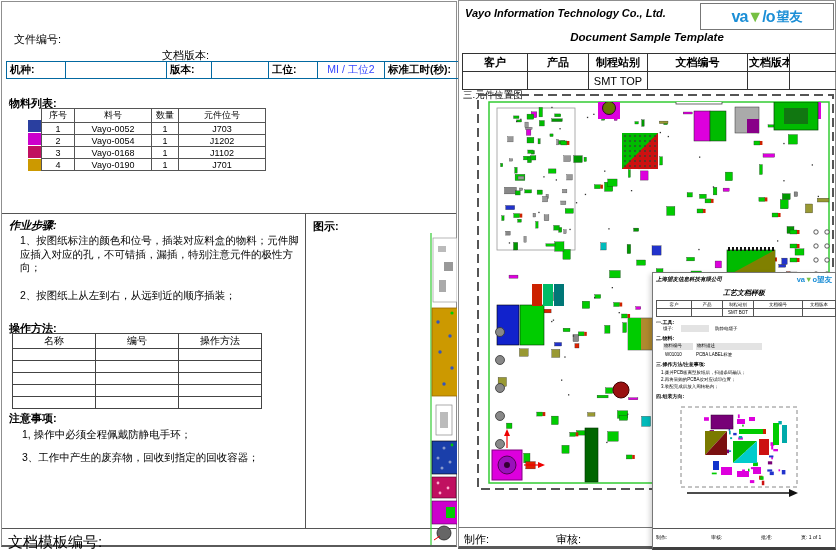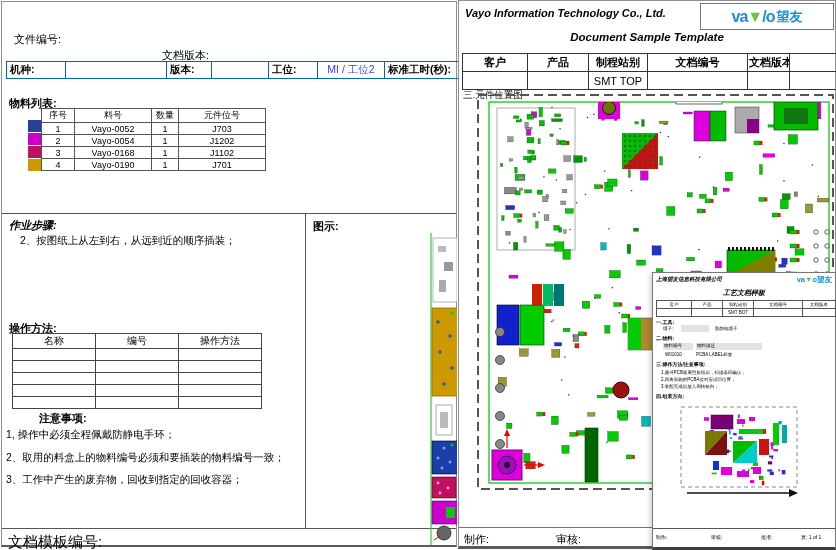--- a/index.html
+++ b/index.html
@@ -118,20 +118,21 @@
             <td>J701</td>
           </tr>
         </tbody>
     </table>
 
     <div class="hline" style="left:0;top:211px;width:454px;"></div>
     <div class="vline" style="left:303px;top:211px;height:316px;"></div>
 
     <div class="abs b lbl" style="left:7px;top:216px;font-style:italic;">作业步骤:</div>
     <div class="steps" id="steps-list" style="left:18px;top:232px;width:280px;">
+        <div>1、按图纸标注的颜色和位号，插装对应料盒的物料；元件脚应插入对应的孔，不可错插，漏插，特别注意元件的极性方向；</div>
         <div>2、按图纸上从左到右，从远到近的顺序插装；</div>
       </div>
 
     <div class="abs b lbl" style="left:311px;top:217px;">图示:</div>
 
     <div class="abs b lbl" style="left:7px;top:319px;">操作方法:</div>
     <table class="tools-table">
       <thead>
           <tr id="tools-head">
             <th style="width:78px">名称</th>
@@ -161,24 +162,23 @@
             <td></td>
           </tr>
           <tr>
             <td></td>
             <td></td>
             <td></td>
           </tr>
         </tbody>
     </table>
 
-    <div class="abs b lbl" style="left:7px;top:409px;margin-left:30px;">注意事项:</div>
-    <div class="notes" id="notes-list" style="left:4px;top:426px;width:284px;">
+    <div class="abs b lbl" style="left:7px;top:409px;">注意事项:</div>
+    <div class="notes" id="notes-list" style="left:20px;top:426px;width:284px;">
         <div>1, 操作中必须全程佩戴防静电手环；</div>
-        <div>2、取用的料盒上的物料编号必须和要插装的物料编号一致；</div>
         <div>3、工作中产生的废弃物，回收到指定的回收容器；</div>
       </div>
 
     <div class="hline" style="left:0;top:526px;width:454px;"></div>
     <div class="abs" style="left:6px;top:531px;font-size:15px;">文档模板编号:</div>
   </div>
 
   <div class="page" id="right-page">
     <div class="abs rp-company">Vayo Information Technology Co., Ltd.</div>
 

